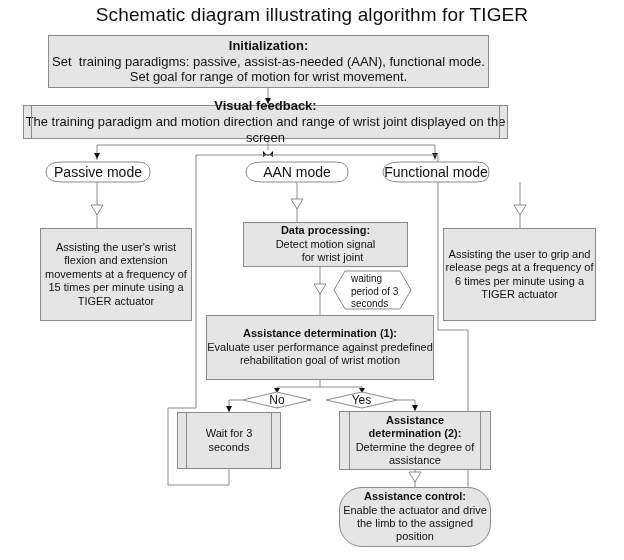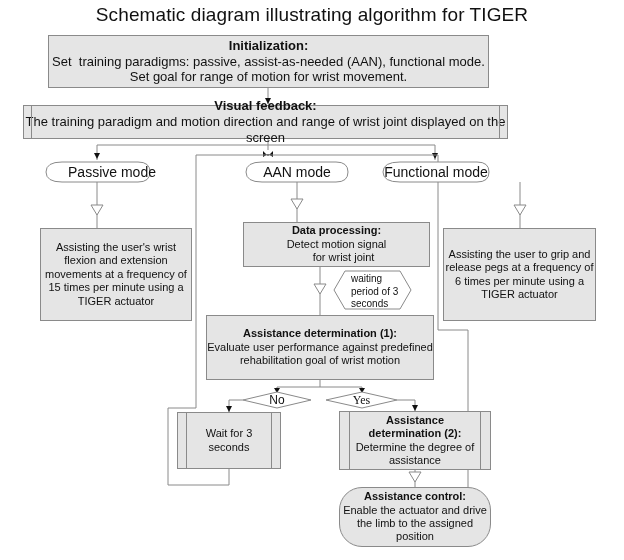--- a/index.html
+++ b/index.html
@@ -96,59 +96,59 @@
   <div class="f13">The training paradigm and motion direction and range of wrist joint displayed on the screen</div>
 </div>
 
 <svg width="624" height="560" style="pointer-events:none;">
   <g stroke="#8a8a8a" fill="#fff">
     <path d="M62,162 L138,162 Q150,162 150,172 Q150,182 138,182 L62,182 Q46,182 46,172 Q46,162 62,162 Z"></path>
     <path d="M262,162 L336,162 Q348,162 348,172 Q348,182 336,182 L262,182 Q246,182 246,172 Q246,162 262,162 Z"></path>
     <path d="M400,162 L477,162 Q489,162 489,172 Q489,182 477,182 L400,182 Q383,182 383,172 Q383,162 400,162 Z"></path>
   </g>
 </svg>
-<div class="pill" style="left:60px;top:162px;width:104px;height:20px;">Passive mode</div>
+<div class="pill" style="left:46px;top:162px;width:104px;height:20px;">Passive mode</div>
 <div class="pill" style="left:246px;top:162px;width:102px;height:20px;">AAN mode</div>
 <div class="pill" style="left:383px;top:162px;width:106px;height:20px;">Functional mode</div>
 
 <div class="box f11" style="left:40px;top:228px;width:152px;height:93px;">
   <div>Assisting the user's wrist</div>
   <div>flexion and extension</div>
   <div>movements at a frequency of</div>
   <div>15 times per minute using a</div>
   <div>TIGER actuator</div>
 </div>
 
 <div class="box f11" style="left:443px;top:228px;width:153px;height:93px;">
   <div>Assisting the user to grip and</div>
   <div>release pegs at a frequency of</div>
   <div>6 times per minute using a</div>
   <div>TIGER actuator</div>
 </div>
 
-<div class="box f11" style="left:243px;top:222px;width:187px;height:45px;">
+<div class="box f11" style="left:243px;top:222px;width:165px;height:45px;">
   <div class="b">Data processing:</div>
   <div>Detect motion signal</div>
   <div style="padding-left:14px;">for wrist joint</div>
 </div>
 
 <div class="abs f10" style="left:351px;top:273px;width:60px;line-height:1.25;">
   <div>waiting</div>
   <div>period of 3</div>
   <div>seconds</div>
 </div>
 
 <div class="box f11" style="left:206px;top:315px;width:228px;height:65px;">
   <div class="b">Assistance determination (1):</div>
   <div>Evaluate user performance against predefined</div>
   <div>rehabilitation goal of wrist motion</div>
 </div>
 
 <div class="diamond-label" style="left:243px;top:392px;width:68px;height:16px;">No</div>
-<div class="diamond-label" style="left:326px;top:392px;width:71px;height:16px;font-family:Liberation Serif, serif;">Yes</div>
+<div class="diamond-label" style="left:326px;top:392px;width:71px;height:16px;">Yes</div>
 
 <div class="box f11" style="left:177px;top:412px;width:104px;height:57px;">
   <div class="abs" style="left:8px;top:0;bottom:0;border-left:1px solid #8a8a8a;"></div>
   <div class="abs" style="right:8px;top:0;bottom:0;border-left:1px solid #8a8a8a;"></div>
   <div>Wait for 3</div>
   <div>seconds</div>
 </div>
 
 <div class="box f11" style="left:339px;top:411px;width:152px;height:59px;">
   <div class="abs" style="left:9px;top:0;bottom:0;border-left:1px solid #8a8a8a;"></div>

